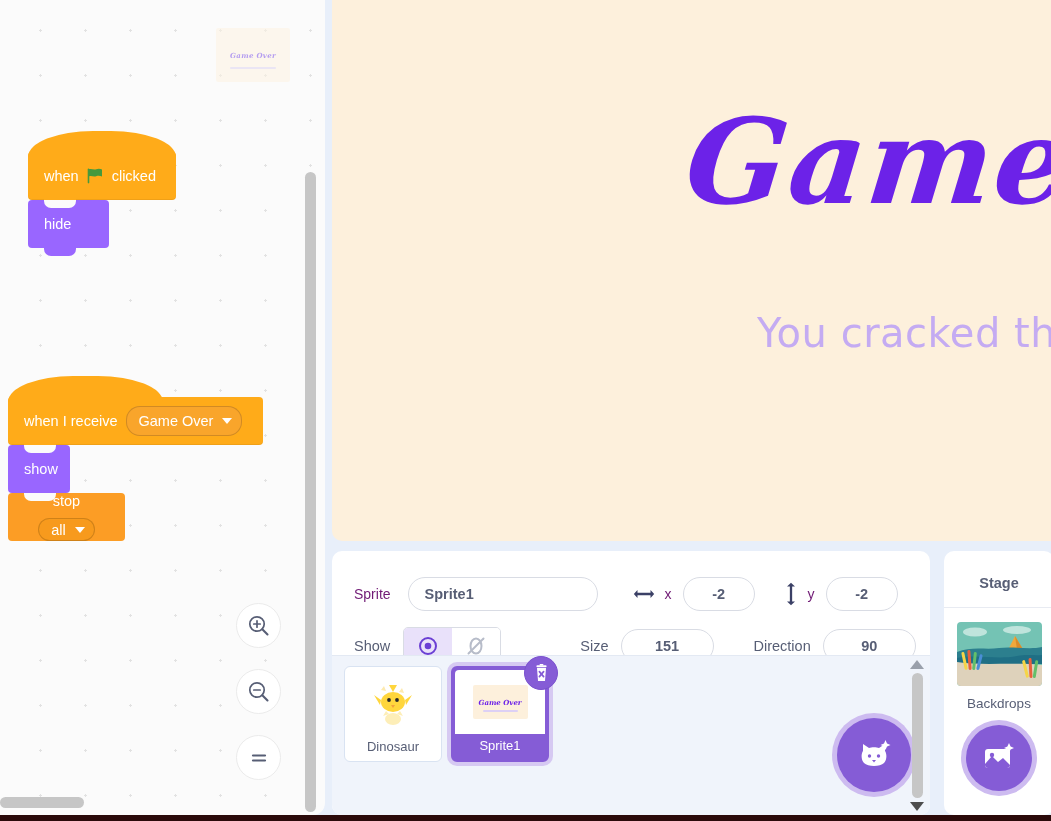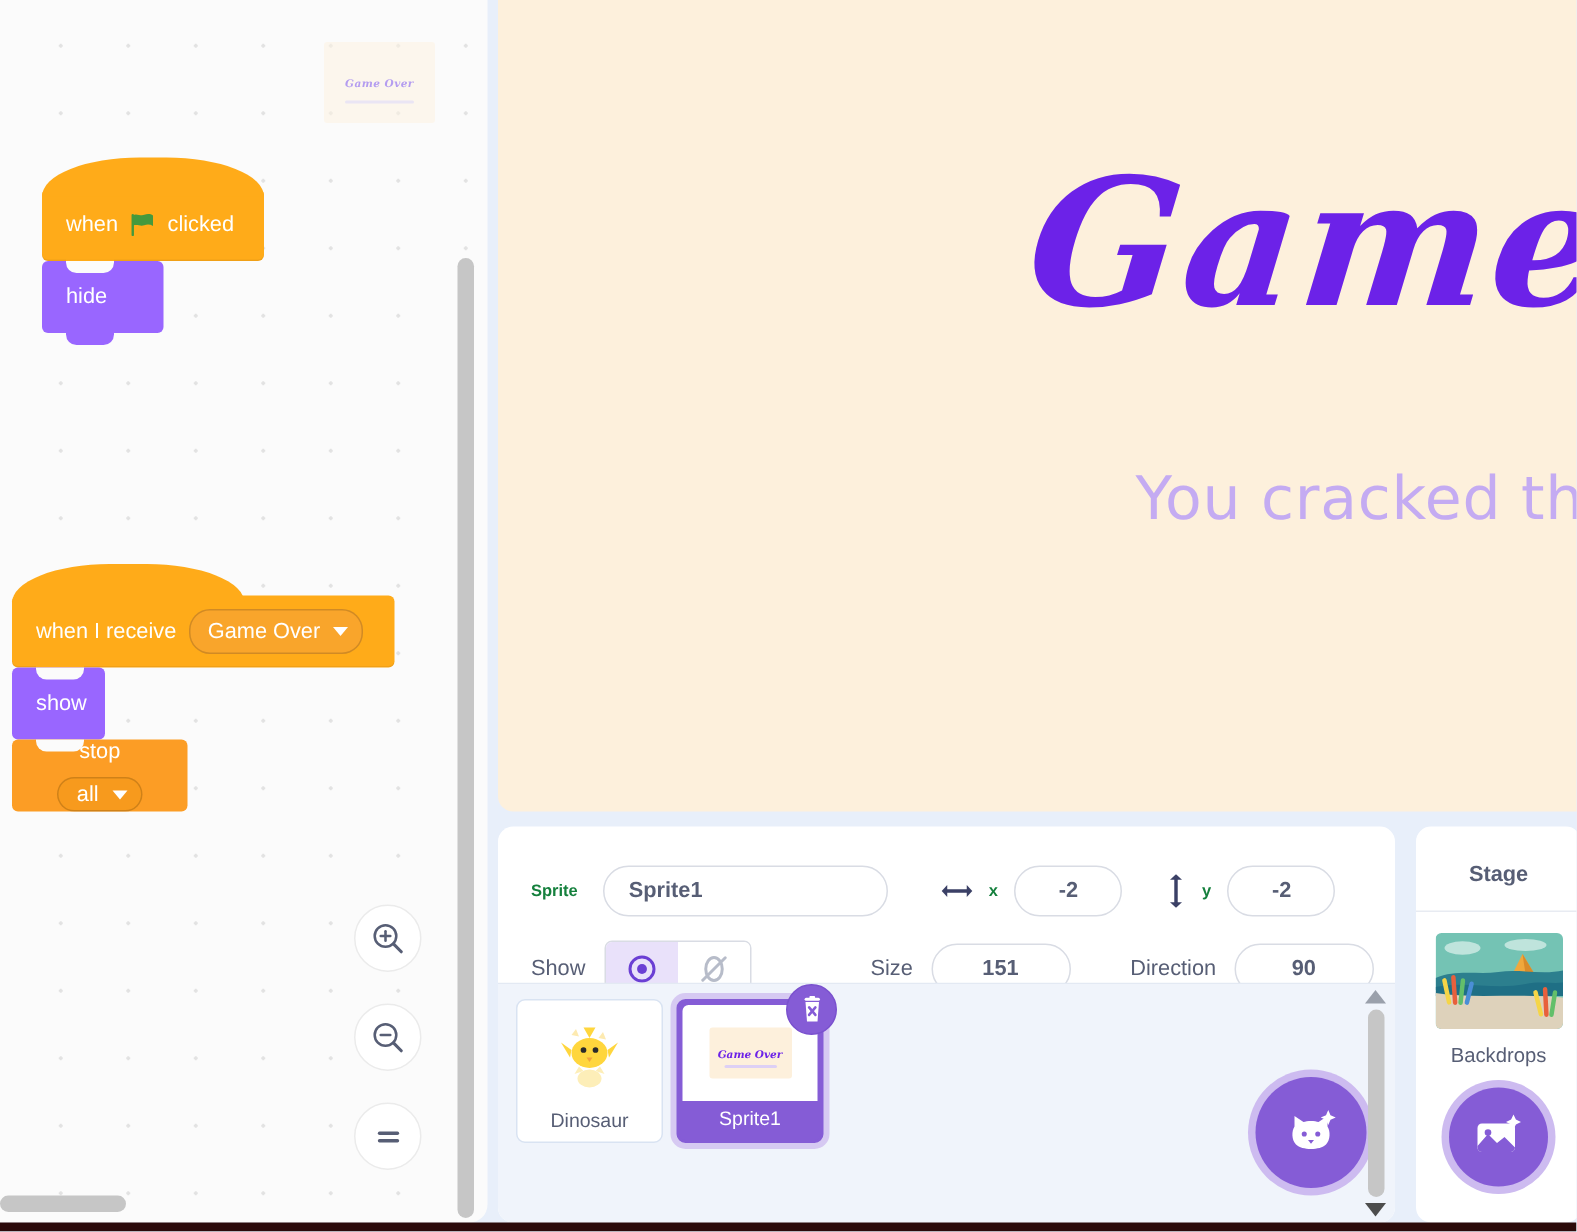--- a/index.html
+++ b/index.html
@@ -173,21 +173,21 @@
   
   .sprite-panel {
     position: absolute; left: 332px; top: 551px; width: 598px; height: 264px;
     background: #fff;
     border-radius: 10px;
   }
   .sp-info { padding: 26px 0 0 22px; }
   .sp-row { display: flex; align-items: center; }
   .sp-row1 { margin-bottom: 16px; }
   .sp-label {
-    font-size: 11px; color: #15803d; font-weight: bold;
+    font-size: 14px; color: #701a75; font-weight: normal;
   }
   .sp-label-reg { font-size: 14.5px; color: #575e75; }
   .sp-input {
     border: 1px solid #d9dce4; border-radius: 20px;
     height: 34px; display: flex; align-items: center;
     padding: 0 16px;
     font-size: 14.5px; color: #575e75; font-weight: bold;
     background: #fff;
   }
   .sp-input.name { width: 190px; margin-left: 17px; }
@@ -315,21 +315,21 @@
 <div id="app">
 
   <div class="code-area">
     <div class="code-grid"></div>
 
     <div class="ghost-sprite">
       <span class="gs-title">Game Over</span>
       <span class="gs-sub"></span>
     </div>
 
-    <div class="script" style="left:28px; top:126px;">
+    <div class="script" style="left:28px; top:152px;">
       <div class="blk hat notch-bottom" style="width:148px;">
         <span>when</span>
         <span class="flag">
           <svg width="17" height="16" viewBox="0 0 17 16">
             <path d="M1.8 1.3 C4.4 0.1 6.6 2.2 9.2 1.2 C11.4 0.3 13.4 0.6 15 1.6 L15 8.6 C13.2 7.6 11.2 7.4 9.1 8.2 C6.6 9.2 4.4 7.3 1.8 8.4 Z" fill="#45993d"></path>
             <rect x="0.7" y="0.6" width="1.6" height="14.8" rx="0.8" fill="#45993d"></rect>
           </svg>
         </span>
         <span>clicked</span>
       </div>

